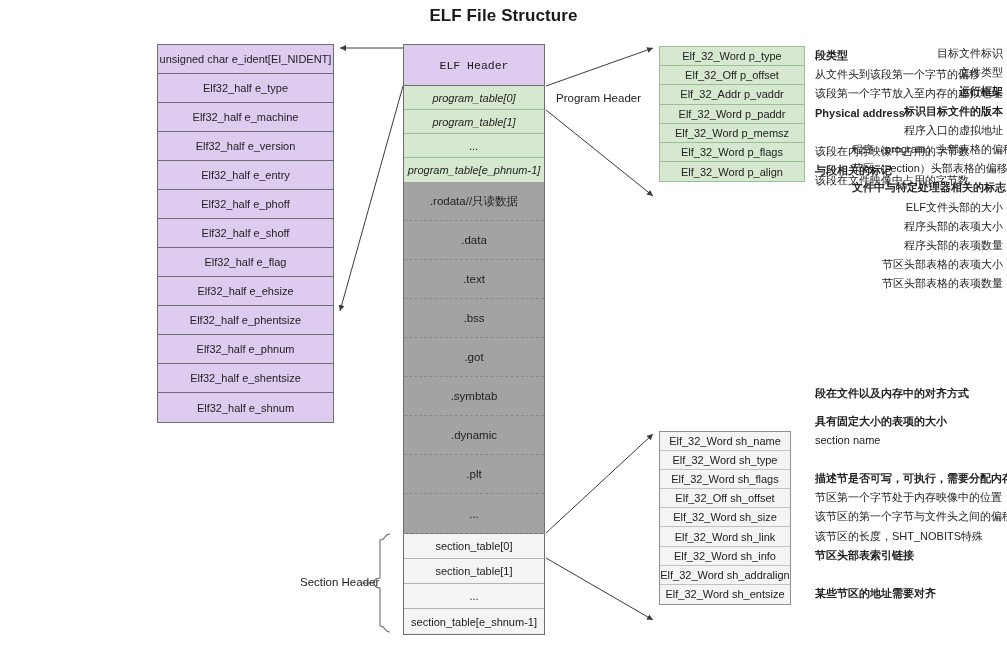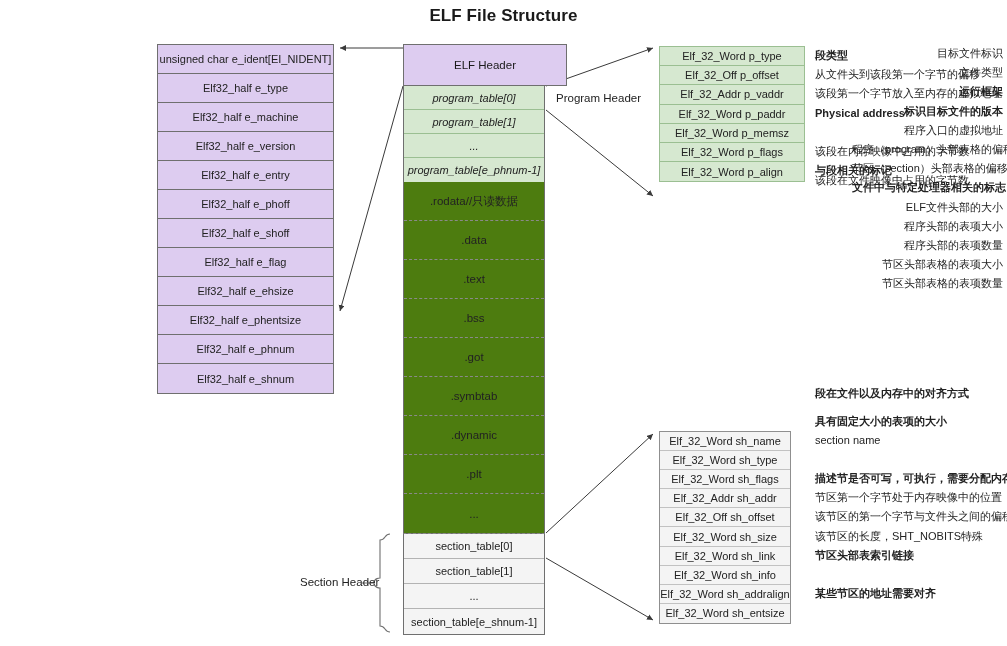--- a/index.html
+++ b/index.html
@@ -53,21 +53,21 @@
     color:#222;
     white-space:nowrap;
     height:19.2px;
     line-height:19.2px;
     padding-right:4px;
     box-sizing:border-box;
   }
   .lbl-left.b{font-weight:bold;}
 
   
-  .center{position:absolute;left:403px;top:44px;width:164px;}
+  .center{position:absolute;left:403px;top:44px;width:142px;font-family:Liberation Mono, monospace;}
   .c-elfheader{
     box-sizing:border-box;
     height:42px;
     background:#ddccf0;
     border:1px solid #6f6f6f;
     display:flex;align-items:center;justify-content:center;
     font-size:11.5px;
   }
   .c-prog{
     position:absolute;left:403px;top:86px;width:142px;
@@ -80,21 +80,21 @@
     font-style:italic;
   }
   .c-prog .row:last-child{border-bottom:none;}
 
   .c-sections{
     position:absolute;left:403px;top:182px;width:142px;
     box-sizing:border-box;border:1px solid #6f6f6f;border-top:none;
     background:#ffffff;
   }
   .c-sections .row{
-    height:39px;background:#4d7c0f;
+    height:39px;background:#a3a3a3;
     border-bottom:1px dashed #8a8a8a;
     font-size:11.5px;
   }
   .c-sections .row:last-child{border-bottom:none;}
 
   .c-sectbl{
     position:absolute;left:403px;top:533px;width:142px;
     box-sizing:border-box;border:1px solid #6f6f6f;border-top:1px dashed #8a8a8a;
   }
   .c-sectbl .row{
@@ -189,20 +189,21 @@
       <div class="row">Elf32_half e_type</div>
       <div class="row">Elf32_half e_machine</div>
       <div class="row">Elf32_half e_version</div>
       <div class="row">Elf32_half e_entry</div>
       <div class="row">Elf32_half e_phoff</div>
       <div class="row">Elf32_half e_shoff</div>
       <div class="row">Elf32_half e_flag</div>
       <div class="row">Elf32_half e_ehsize</div>
       <div class="row">Elf32_half e_phentsize</div>
       <div class="row">Elf32_half e_phnum</div>
+      <div class="row">Elf32_half e_shentsize</div>
       <div class="row">Elf32_half e_shnum</div>
     </div>
 
   <div class="center">
     <div class="c-elfheader">ELF Header</div>
   </div>
   <div class="c-prog" id="center-prog">
       <div class="row">program_table[0]</div>
       <div class="row">program_table[1]</div>
       <div class="row">...</div>
@@ -245,21 +246,20 @@
       <div class="lbl-right b" style="top: 103.6px;">Physical address</div>
       <div class="lbl-right" style="top: 122.8px; margin-top: 48px;">该段在文件映像中占用的字节数</div>
       <div class="lbl-right" style="top: 142px;">该段在内存映像中占用的字节数</div>
       <div class="lbl-right b" style="top: 161.2px;">与段相关的标记</div>
     </div>
 
   <div class="tbl secthdr" id="secthdr-tbl">
       <div class="row">Elf_32_Word sh_name</div>
       <div class="row">Elf_32_Word sh_type</div>
       <div class="row">Elf_32_Word sh_flags</div>
-      <div class="row">Elf_32_Addr sh_addr</div>
       <div class="row">Elf_32_Off sh_offset</div>
       <div class="row">Elf_32_Word sh_size</div>
       <div class="row">Elf_32_Word sh_link</div>
       <div class="row">Elf_32_Word sh_info</div>
       <div class="row">Elf_32_Word sh_addralign</div>
       <div class="row">Elf_32_Word sh_entsize</div>
     </div>
   <div id="secthdr-desc">
       <div class="lbl-right" style="top: 431px;">section name</div>
       <div class="lbl-right b" style="top: 469.2px;">描述节是否可写，可执行，需要分配内存等</div>

